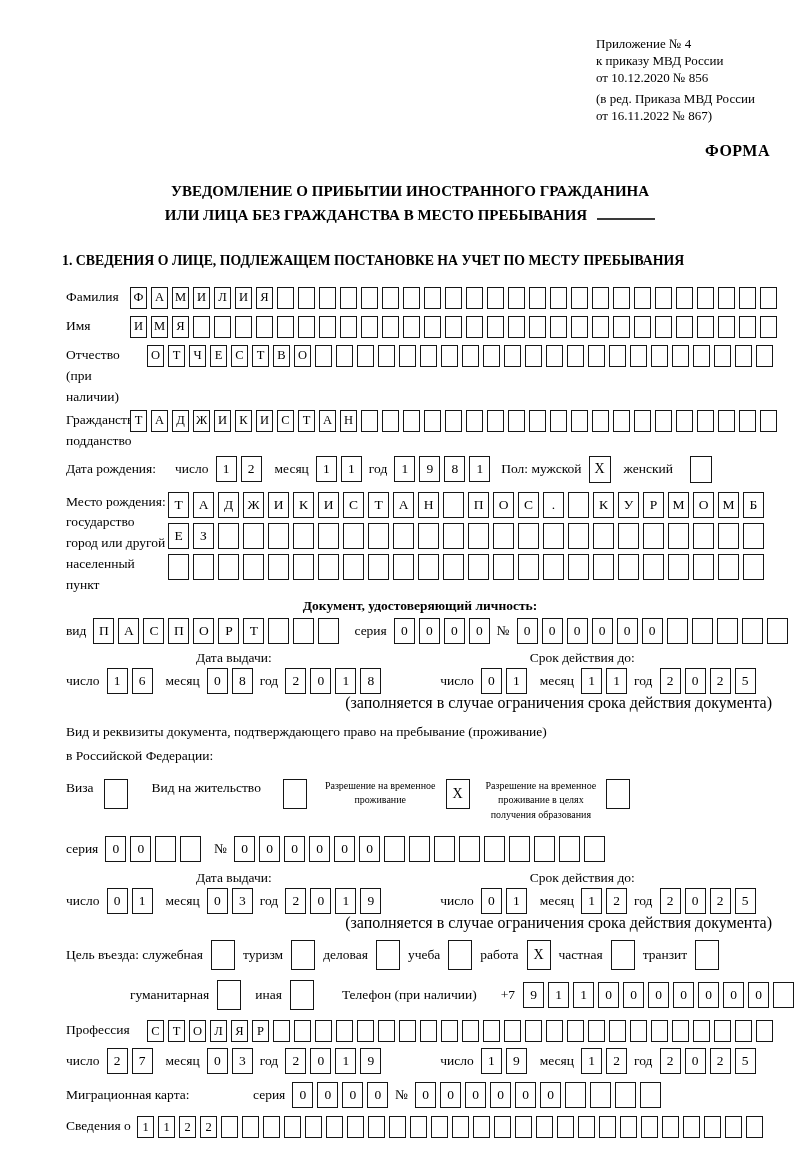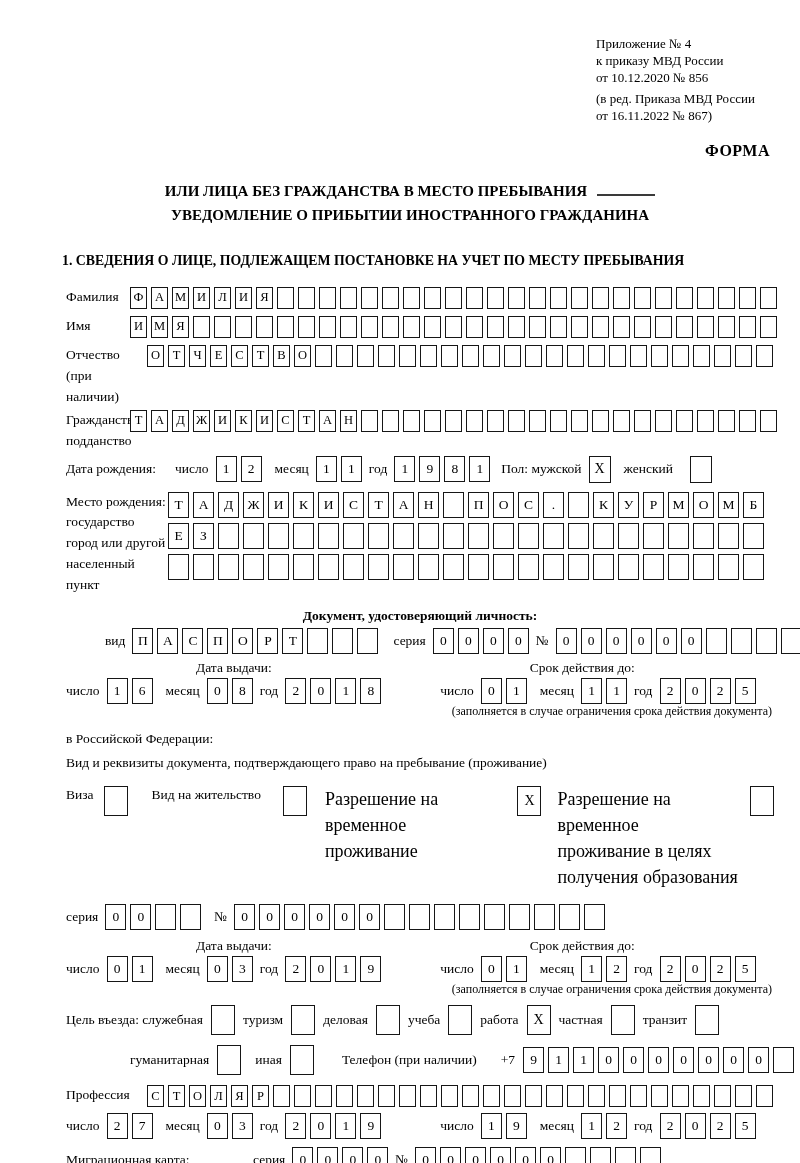--- a/index.html
+++ b/index.html
@@ -30,46 +30,46 @@
   .lg{gap:4px;}
   .stack{display:flex;flex-direction:column;gap:5px;}
   .cb{
     width:22px;height:27px;border:1.7px solid #161616;box-sizing:border-box;
     display:inline-flex;align-items:center;justify-content:center;
     font-size:14px;flex-shrink:0;background:#fff;
   }
   .cb.big{width:24px;height:30px;}
   .inline-row{align-items:center;column-gap:7px;}
   .dates-head{display:flex;font-size:13.5px;margin-bottom:2px;}
-  .note{font-size:12px;text-align:right;margin-top:-2px;margin-bottom:8px;padding-right:2px;}
+  .note{font-size:16px;text-align:right;margin-top:-2px;margin-bottom:8px;padding-right:2px;}
   .para{font-size:13.5px;line-height:1.8;}
   .permit-row{column-gap:10px;margin-top:10px;margin-bottom:14px;}
-  .multi{font-size:18px;line-height:1.45;}
+  .multi{font-size:10px;text-align:center;line-height:1.45;}
   .rgroup{display:flex;align-items:center;column-gap:7px;margin-left:52px;}
   .lgroup{display:flex;align-items:center;column-gap:7px;}
   .goal-row{column-gap:8px;align-items:center;}
 </style>
 </head>
 <body>
 
 <div class="page">
 
   <div class="annex">
     <div>Приложение № 4</div>
     <div>к приказу МВД России</div>
     <div>от 10.12.2020 № 856</div>
     <div class="ed">(в ред. Приказа МВД России</div>
     <div>от 16.11.2022 № 867)</div>
   </div>
 
   <div class="forma">ФОРМА</div>
 
   <div class="title">
+    <div>УВЕДОМЛЕНИЕ О ПРИБЫТИИ ИНОСТРАННОГО ГРАЖДАНИНА</div>
     <div><span>ИЛИ ЛИЦА БЕЗ ГРАЖДАНСТВА В МЕСТО ПРЕБЫВАНИЯ</span><span class="blankline"></span></div>
-    <div>УВЕДОМЛЕНИЕ О ПРИБЫТИИ ИНОСТРАННОГО ГРАЖДАНИНА</div>
   </div>
 
   <div class="sec-head">1. СВЕДЕНИЯ О ЛИЦЕ, ПОДЛЕЖАЩЕМ ПОСТАНОВКЕ НА УЧЕТ ПО МЕСТУ ПРЕБЫВАНИЯ</div>
 
   <div class="row">
     <div class="rlabel w64">Фамилия</div>
     <div class="cells">
         <span class="cell">Ф</span>
         <span class="cell">А</span>
         <span class="cell">М</span>
@@ -238,21 +238,21 @@
         <span class="cell">9</span>
         <span class="cell">8</span>
         <span class="cell">1</span>
       </div>
     <span class="rtext" style="margin-left:4px;">Пол: мужской</span>
     <span class="cb">X</span>
     <span class="rtext" style="margin-left:6px;">женский</span>
     <span class="cb" style="margin-left:10px;"></span>
   </div>
 
-  <div class="row" style="margin-bottom:12px;">
+  <div class="row" style="margin-bottom:2px;">
     <div class="rlabel w100">
       <div>Место рождения:</div>
       <div>государство</div>
       <div>город или другой</div>
       <div>населенный пункт</div>
     </div>
     <div class="stack">
       <div class="cells lg">
           <span class="cell">Т</span>
           <span class="cell">А</span>
@@ -329,21 +329,21 @@
           <span class="cell"></span>
           <span class="cell"></span>
           <span class="cell"></span>
           <span class="cell"></span>
         </div>
     </div>
   </div>
 
   <div style="text-align:center;font-weight:bold;font-size:13.5px;margin-bottom:4px;">Документ, удостоверяющий личность:</div>
 
-  <div class="row inline-row" style="margin-bottom:6px;margin-left:39px;">
+  <div class="row inline-row" style="margin-bottom:6px;">
     <span class="rtext" style="width:34px;">вид</span>
     <div class="cells lg">
         <span class="cell">П</span>
         <span class="cell">А</span>
         <span class="cell">С</span>
         <span class="cell">П</span>
         <span class="cell">О</span>
         <span class="cell">Р</span>
         <span class="cell">Т</span>
         <span class="cell"></span>
@@ -412,22 +412,22 @@
       <div class="cells lg">
           <span class="cell">2</span>
           <span class="cell">0</span>
           <span class="cell">2</span>
           <span class="cell">5</span>
         </div>
     </div>
   </div>
   <div class="note">(заполняется в случае ограничения срока действия документа)</div>
 
+  <div class="para">Вид и реквизиты документа, подтверждающего право на пребывание (проживание)</div>
   <div class="para">в Российской Федерации:</div>
-  <div class="para">Вид и реквизиты документа, подтверждающего право на пребывание (проживание)</div>
 
   <div class="row permit-row">
     <span class="rtext">Виза</span>
     <span class="cb big" style="margin-right:14px;"></span>
     <span class="rtext">Вид на жительство</span>
     <span class="cb big" style="margin-left:12px;margin-right:8px;"></span>
     <div class="multi">
       <div>Разрешение на временное</div>
       <div>проживание</div>
     </div>

